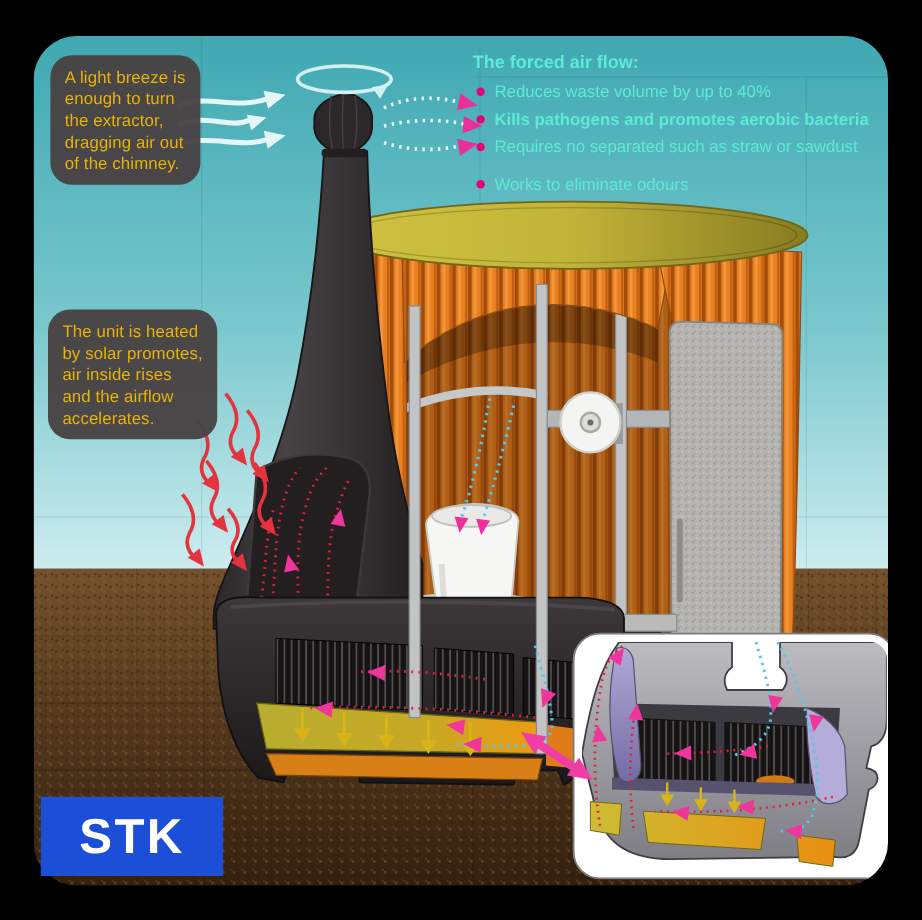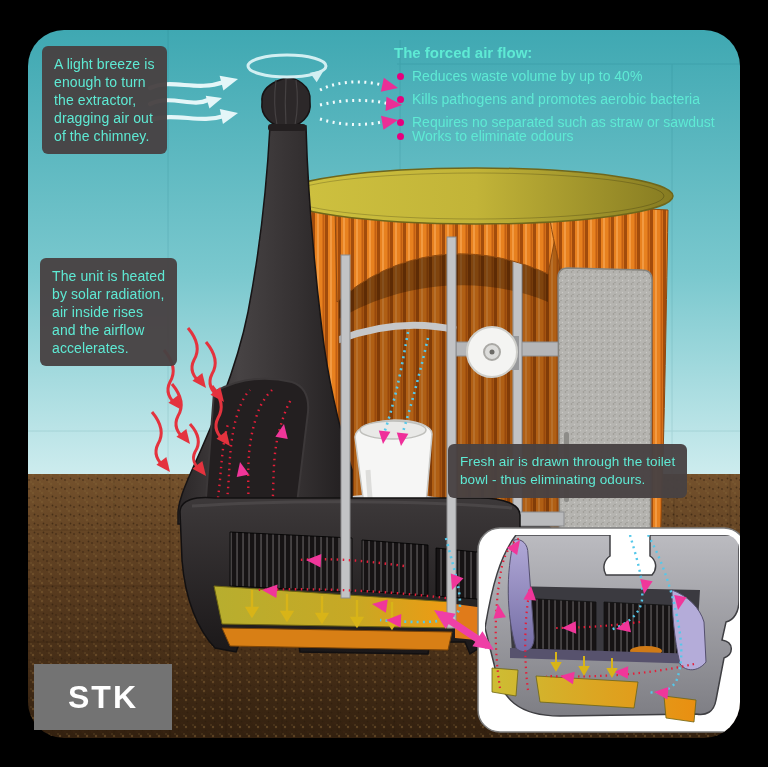--- a/index.html
+++ b/index.html
@@ -1,27 +1,27 @@
 <!DOCTYPE html>
 <html><head>
 <meta charset="utf-8">
 <style>
   html,body{margin:0;padding:0;background:#000;}
   .frame{position:relative;width:768px;height:767px;background:#000;overflow:hidden;
          font-family:"Liberation Sans",sans-serif;}
   .frame svg{position:absolute;left:0;top:0;}
-  .callout{position:absolute;display:inline-block;background:rgba(72,66,67,.96);color:#5eead4;
-           border-radius:6px;padding:9px 12px;font-size:14px;line-height:18px;
+  .callout{position:absolute;display:inline-block;background:rgba(72,66,67,.96);color:#eab308;
+           border-radius:18px;padding:9px 12px;font-size:14px;line-height:18px;
            white-space:pre-line;letter-spacing:.1px;}
   .fa{position:absolute;left:394px;top:44px;width:330px;color:#5eead4;}
   .fa-heading{font-weight:bold;font-size:15px;margin-bottom:2px;}
   .fa-row{position:absolute;left:3px;display:flex;align-items:center;font-size:14px;white-space:nowrap;}
   .fa-dot{width:7px;height:7px;border-radius:50%;background:#e6007e;margin-right:8px;flex:none;}
-  .stk{position:absolute;left:34px;top:664px;width:138px;height:66px;background:#737373;
-       color:#fff;font-weight:bold;font-size:32px;display:flex;align-items:center;
+  .stk{position:absolute;left:34px;top:664px;width:152px;height:66px;background:#1d4ed8;
+       color:#fff;font-weight:bold;font-size:41px;display:flex;align-items:center;
        justify-content:center;letter-spacing:2px;}
 </style>
 </head>
 <body>
 
 <div class="frame">
 
 <svg width="768" height="767" viewBox="0 0 768 767">
 <defs>
   <clipPath id="panel">
@@ -318,42 +318,40 @@
   </g>
 </g>
 </svg>
 
 <div class="callout" style="left:42px;top:46px;">A light breeze is
 enough to turn
 the extractor,
 dragging air out
 of the chimney.</div>
 <div class="callout" style="left:40px;top:258px;">The unit is heated
-by solar radiation,
+by solar promotes,
 air inside rises
 and the airflow
 accelerates.</div>
-<div class="callout" style="left:448px;top:444px;font-size:13.5px;">Fresh air is drawn through the toilet
-bowl - thus eliminating odours.</div>
 
 <div class="fa">
   <div class="fa-heading">The forced air flow:</div>
   <div class="fa-row" style="top:24px;">
     <span class="fa-dot"></span>
     <span>Reduces waste volume by up to 40%</span>
   </div>
-  <div class="fa-row" style="top:47px;">
+  <div class="fa-row" style="top:47px;font-weight:bold;">
     <span class="fa-dot"></span>
     <span>Kills pathogens and promotes aerobic bacteria</span>
   </div>
   <div class="fa-row" style="top:70px;">
     <span class="fa-dot"></span>
     <span>Requires no separated such as straw or sawdust</span>
   </div>
-  <div class="fa-row" style="top:84px;align-items:center;">
+  <div class="fa-row" style="top:101px;align-items:center;">
     <span class="fa-dot"></span>
     <span>Works to eliminate odours</span>
   </div>
 </div>
 
 <div class="stk">STK</div>
 
 </div>
 
 </body></html>

